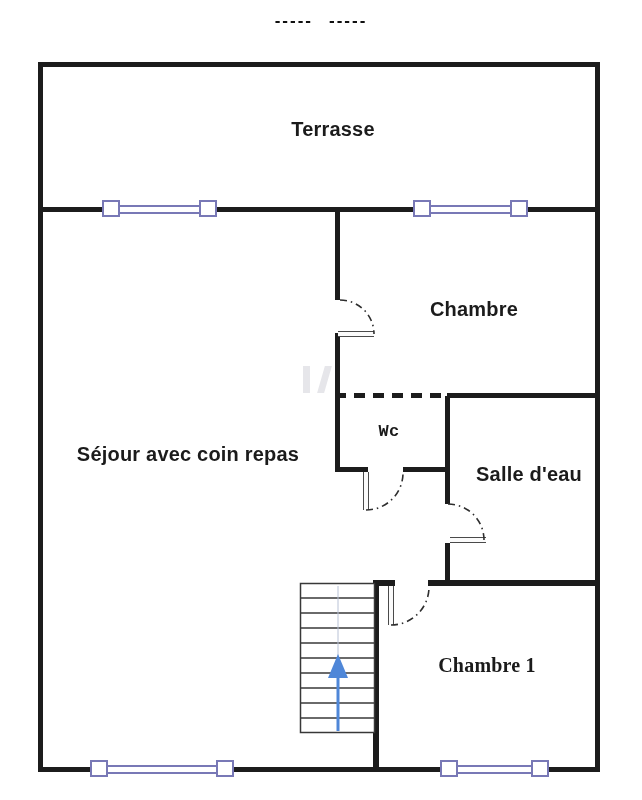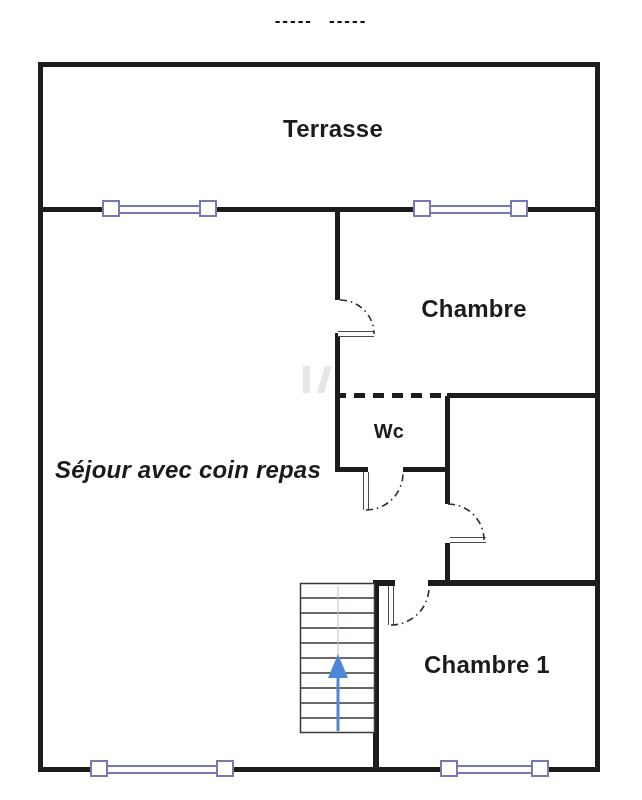--- a/index.html
+++ b/index.html
@@ -13,23 +13,23 @@
     background:repeating-linear-gradient(90deg,var(--wall,#1c1c1c) 0 11px,transparent 11px 19px);
   }
   .leaf{position:absolute;background:#fbfbfb;box-sizing:border-box;}
   .leaf-h{border-top:1.8px solid #4a4a4a;border-bottom:1.8px solid #4a4a4a;}
   .leaf-v{border-left:1.8px solid #4a4a4a;border-right:1.8px solid #4a4a4a;}
   .winbox{position:absolute;width:18px;height:17px;background:#fff;
     border:2px solid var(--window-frame,#7878b6);box-sizing:border-box;z-index:4;}
   .winbar{position:absolute;height:9px;background:#fff;box-sizing:border-box;z-index:3;
     border-top:2px solid var(--window-frame,#7878b6);
     border-bottom:2px solid var(--window-frame,#7878b6);}
-  .label{position:absolute;transform:translate(-50%,-50%);font-weight:700;font-size:24px;
+  .label{position:absolute;transform:translate(-50%,-50%);font-weight:700;font-size:20px;
     color:#1b1b1b;white-space:nowrap;z-index:6;letter-spacing:.2px;}
-  .label.small{font-size:20px;}
+  .label.small{font-size:17px;font-family:Liberation Mono, monospace;}
   #title-row{position:absolute;top:13px;left:0;width:100%;display:flex;justify-content:center;
     align-items:center;gap:16px;font-weight:700;font-size:21px;color:#101010;z-index:6;}
   .title-dashes{letter-spacing:2px;font-size:17px;position:relative;top:-2px;}
   #overlay{position:absolute;left:0;top:0;z-index:5;pointer-events:none;}
   .arc{fill:none;stroke:#2e2e2e;stroke-width:1.6;stroke-dasharray:7 4 1.5 4;}
   .stair-edge{fill:#ffffff;stroke:#383838;stroke-width:1.5;}
   .tread{stroke:#383838;stroke-width:1.3;}
   .stair-mid{stroke:#b9c2d6;stroke-width:1;}
   .arrow-tail{stroke:var(--stairs-arrow,#4f87d8);stroke-width:3;}
   .arrow-head{fill:var(--stairs-arrow,#4f87d8);}
@@ -110,16 +110,17 @@
       <line class="tread" x1="301" y1="718" x2="374" y2="718"></line>
       <line class="stair-mid" x1="338" y1="586" x2="338" y2="730"></line>
       <line class="arrow-tail" x1="338" y1="731" x2="338" y2="677"></line>
       <polygon class="arrow-head" points="338,654 328,678 348,678"></polygon>
     </g>
   </svg>
 
   <div class="label" style="left:333px;top:129px;">Terrasse</div>
   <div class="label" style="left:474px;top:309px;">Chambre</div>
   <div class="label small" style="left:389px;top:431px;">Wc</div>
-  <div class="label" style="left:188px;top:470px;font-style:italic;">Séjour avec coin repas</div>
-  <div class="label" style="left:487px;top:665px;">Chambre 1</div>
+  <div class="label" style="left:188px;top:454px;">Séjour avec coin repas</div>
+  <div class="label" style="left:529px;top:474px;">Salle d'eau</div>
+  <div class="label" style="left:487px;top:665px;font-family:Liberation Serif, serif;">Chambre 1</div>
 
 </div>
 
 </body></html>

